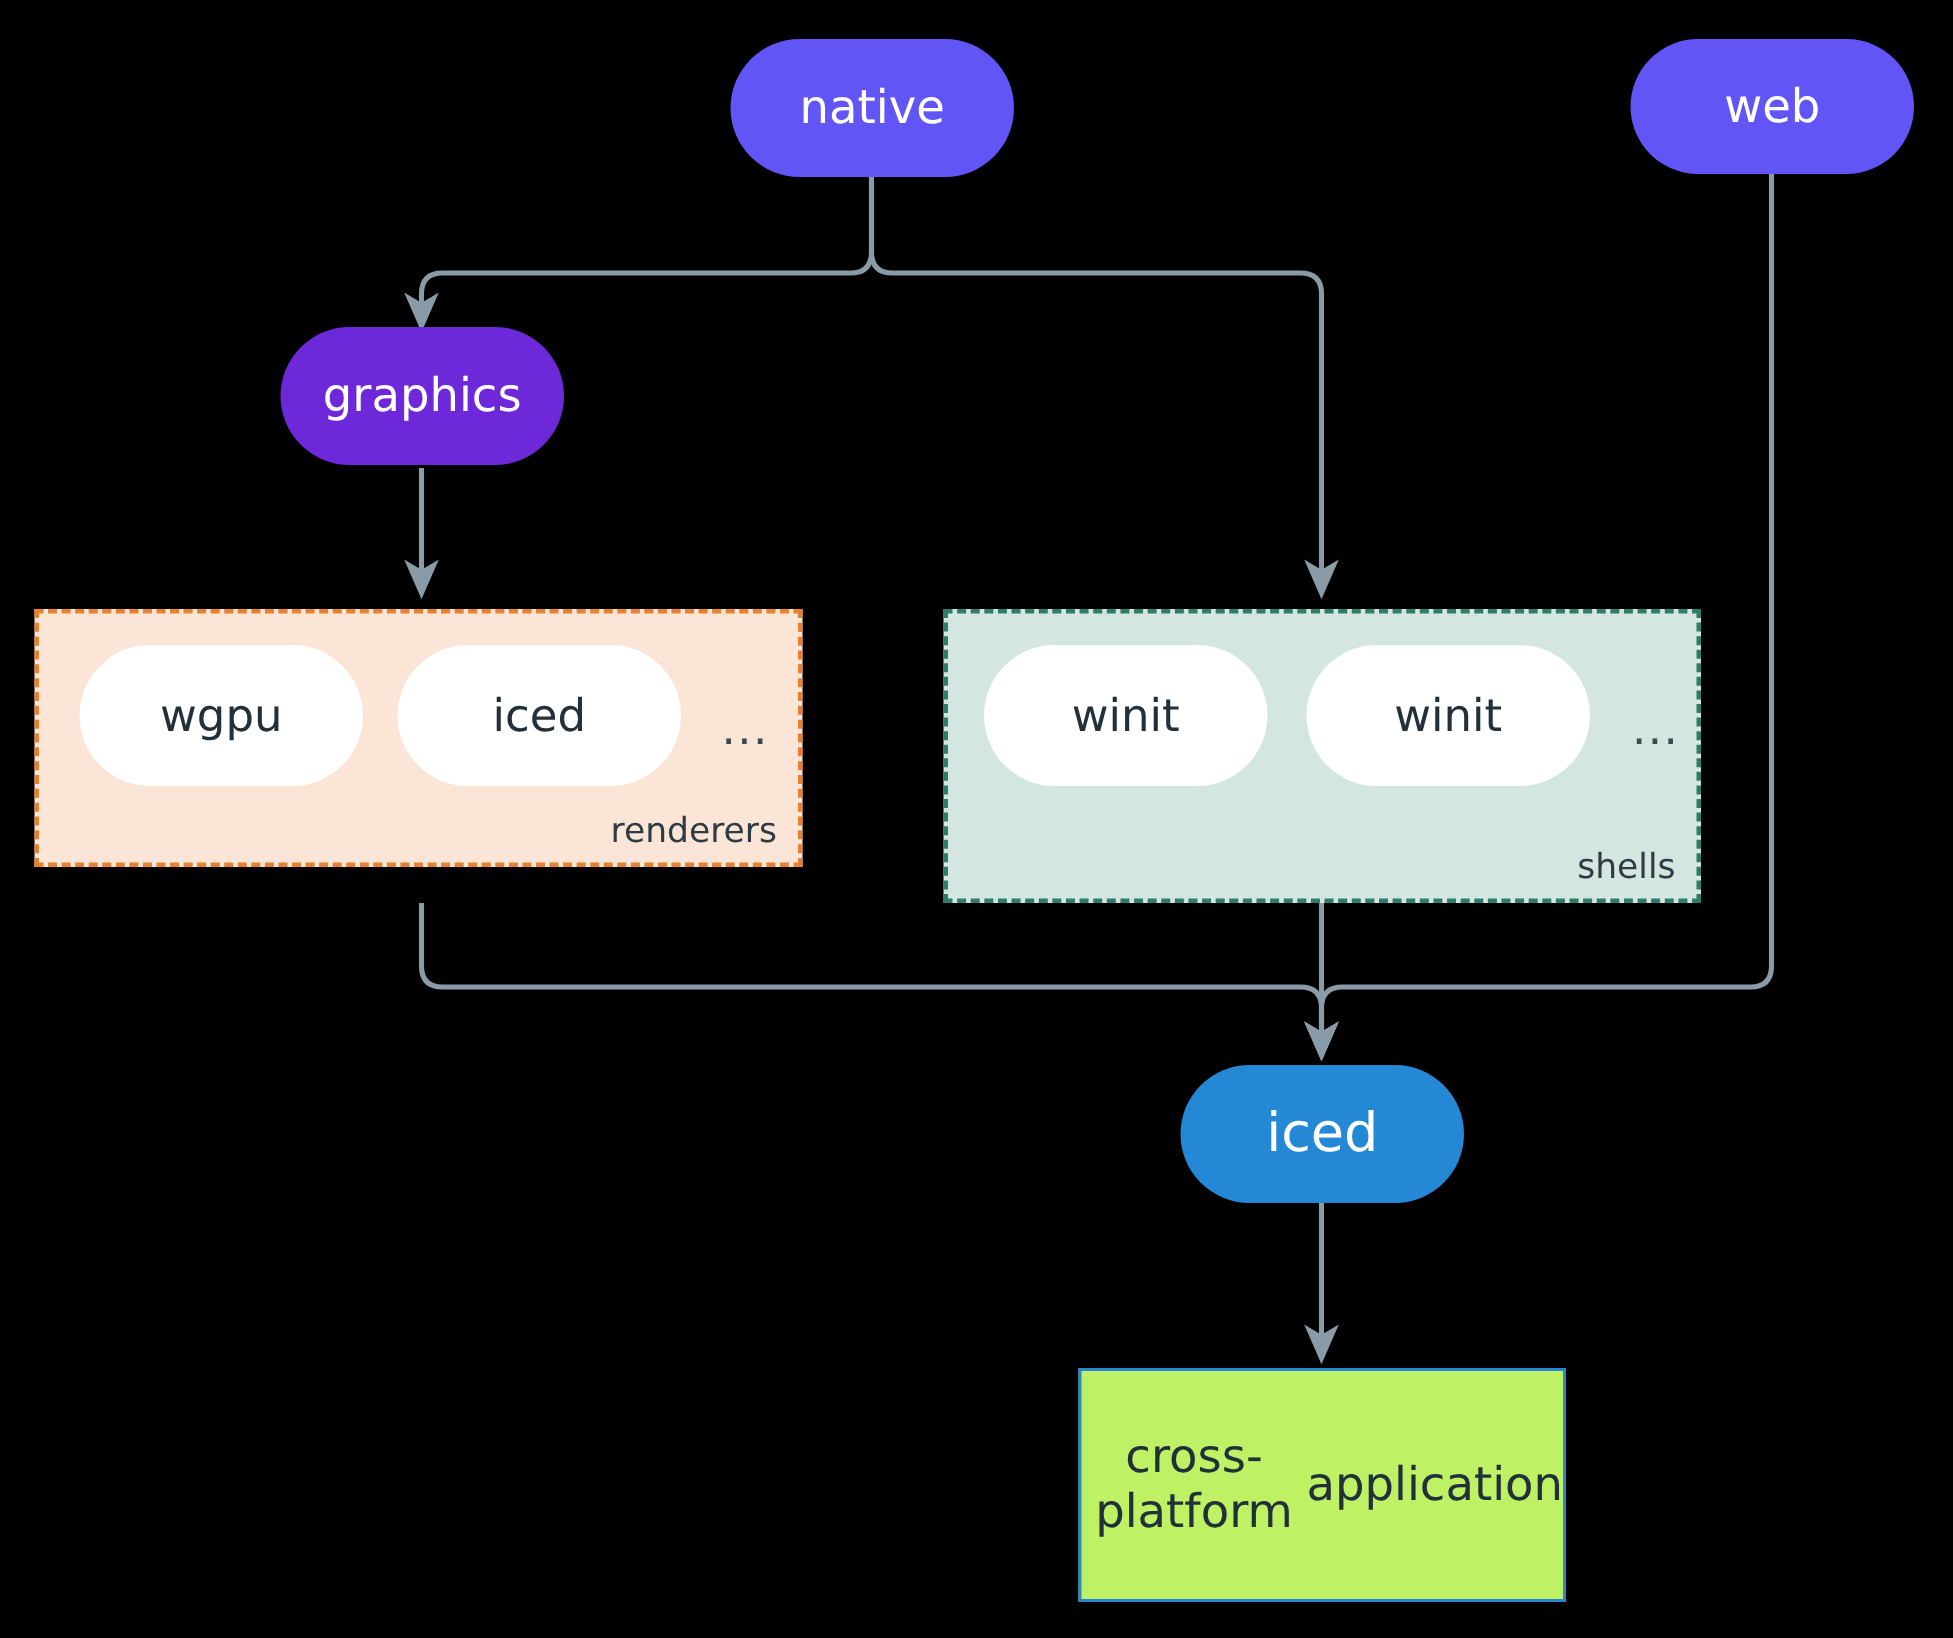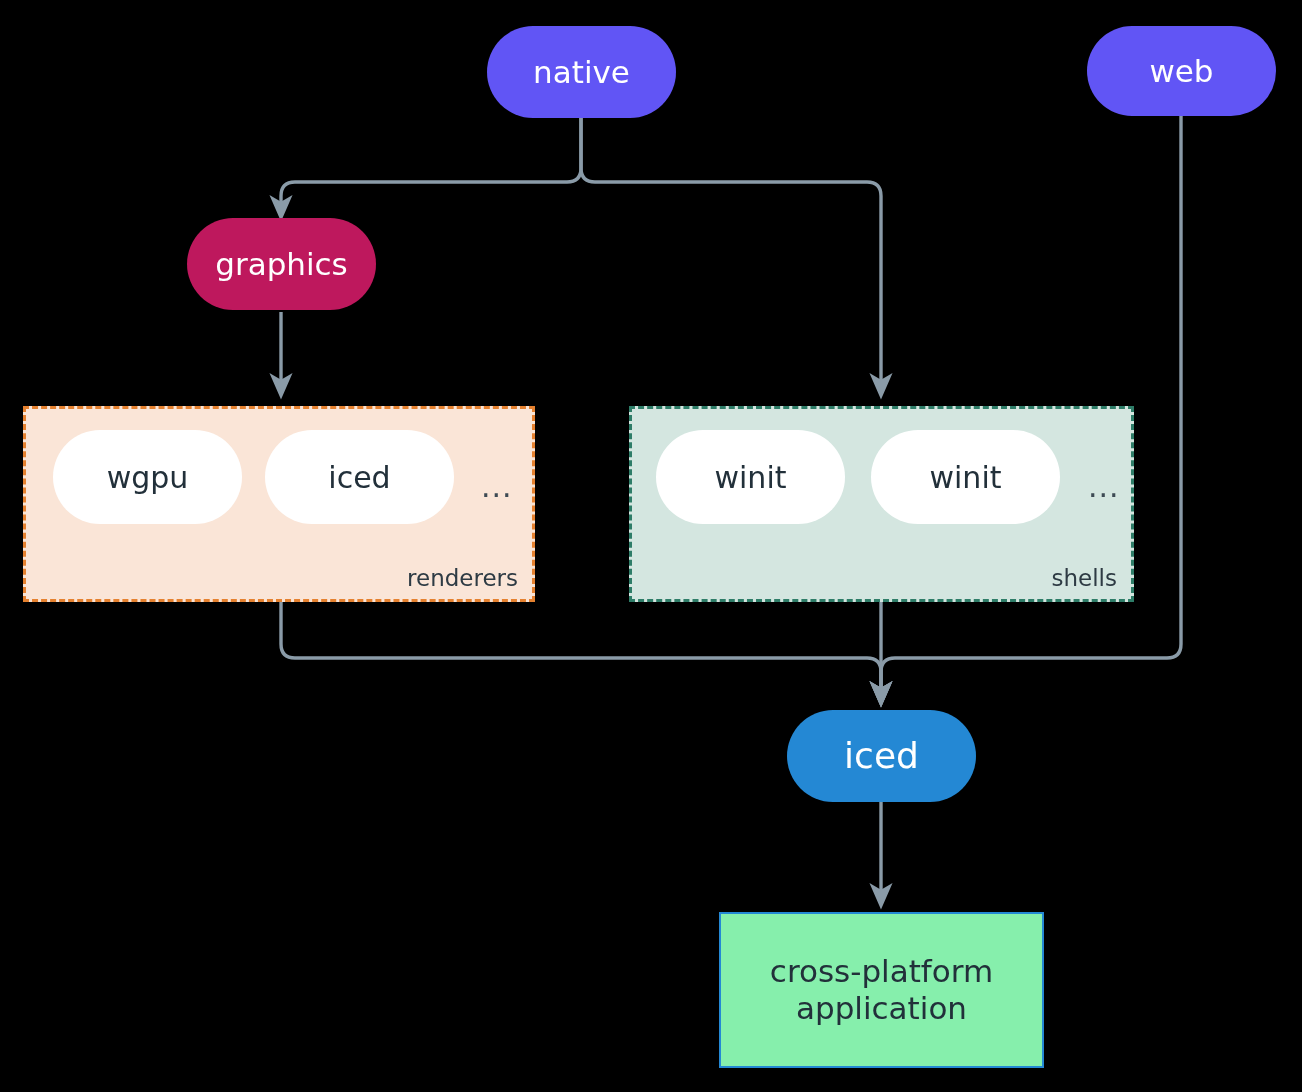--- a/index.html
+++ b/index.html
@@ -34,21 +34,21 @@
   }
   
   .pill-native,
   .pill-web {
     background: #6155f5;
     color: #ffffff;
     border-radius: 60px;
     font-size: 31px;
   }
   .pill-graphics {
-    background: #be185d;
+    background: #6d28d9;
     color: #ffffff;
     border-radius: 60px;
     font-size: 31px;
   }
   .pill-iced {
     background: #2488d4;
     color: #ffffff;
     border-radius: 60px;
     font-size: 36px;
   }
@@ -86,25 +86,25 @@
     box-sizing: border-box;
   }
   .ellipsis {
     position: absolute;
     font-size: 30px;
     color: #3d4a54;
     letter-spacing: 1px;
   }
   
   .rect-app {
-    background: #86efac;
+    background: #bef264;
     border: 2px solid #2488d4;
     color: #22303a;
     font-size: 31px;
-    flex-direction: column;
+    flex-direction: row;
   }
   .rect-app span {
     display: block;
   }
 </style>
 </head>
 <body>
 
 <div id="canvas">
 
@@ -135,21 +135,21 @@
   </div>
 
   <div class="node pill-web" style="left:1087px; top:26px; width:189px; height:90px;">
     <span>web</span>
   </div>
 
   <div class="node pill-graphics" style="left:187px; top:218px; width:189px; height:92px;">
     <span>graphics</span>
   </div>
 
-  <div class="group group-renderers" style="left:23px; top:406px; width:512px; height:196px;">
+  <div class="group group-renderers" style="left:23px; top:406px; width:512px; height:172px;">
     <div class="inner-pill" style="left:27px; top:21px; width:189px; height:94px;">
       <span>wgpu</span>
     </div>
     <div class="inner-pill" style="left:239px; top:21px; width:189px; height:94px;">
       <span>iced</span>
     </div>
     <span class="ellipsis" style="left:455px; top:60px;">...</span>
     <span class="group-label">renderers</span>
   </div>
 

